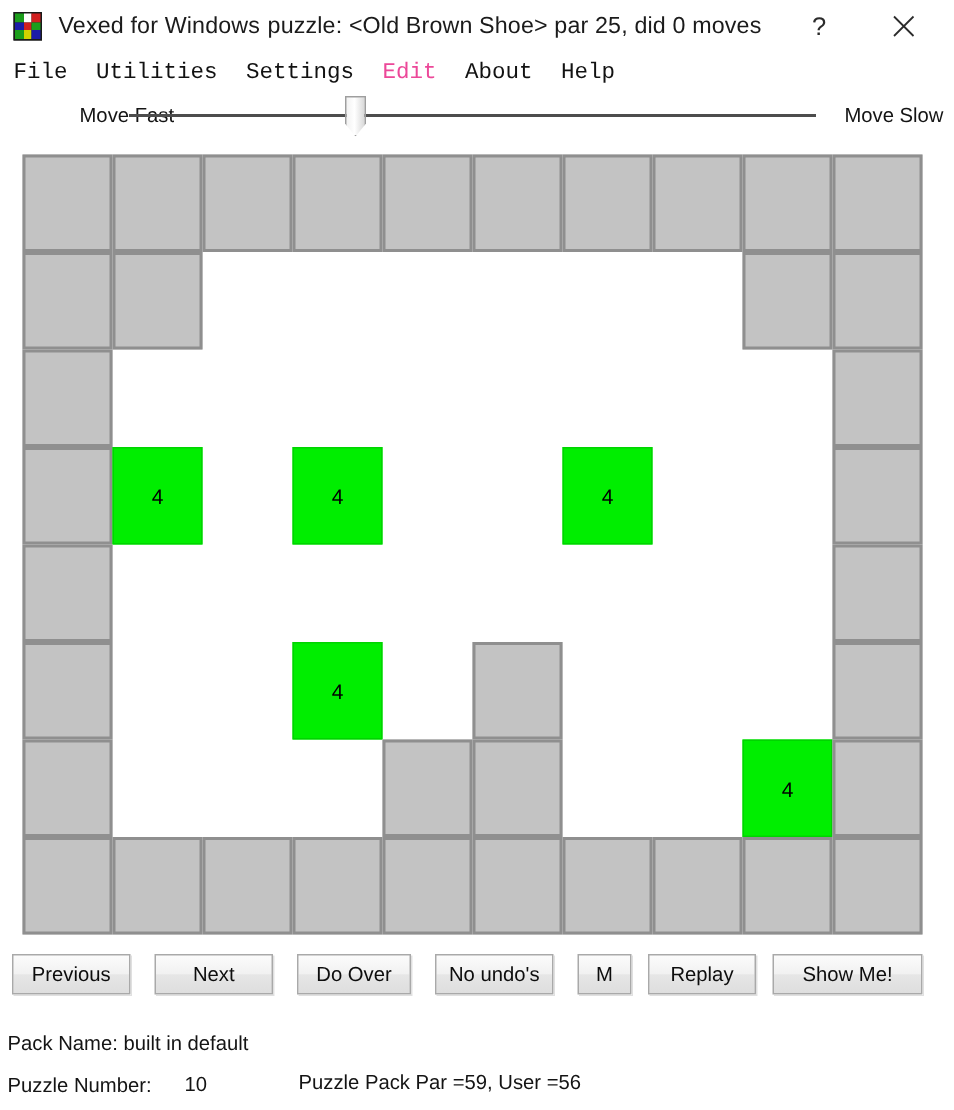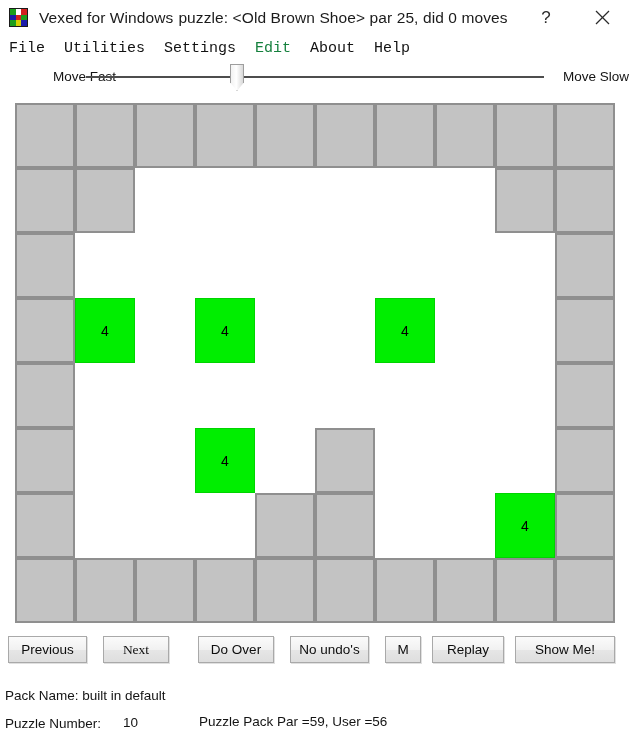--- a/index.html
+++ b/index.html
@@ -71,21 +71,21 @@
     font-family: Liberation Mono, monospace;
   }
   .menu-item {
     font-size: 15px;
     color: #121212;
     padding: 2px 0;
     margin-right: 19px;
     white-space: nowrap;
   }
   .menu-item:first-child { margin-left: 9px; }
-  .menu-item.disabled { color: #15803d; }
+  .menu-item.disabled { color: #ec4899; }
 
   
   #slider-row {
     position: absolute;
     left: 0; top: 64px;
     width: 636px; height: 30px;
   }
   #label-fast {
     position: absolute; left: 5px; top: 5px;
     font-size: 13.5px; color: #141414;
@@ -271,21 +271,21 @@
     <div class="cell gray" style="left: 240px; top: 455px;"></div>
     <div class="cell gray" style="left: 300px; top: 455px;"></div>
     <div class="cell gray" style="left: 360px; top: 455px;"></div>
     <div class="cell gray" style="left: 420px; top: 455px;"></div>
     <div class="cell gray" style="left: 480px; top: 455px;"></div>
     <div class="cell gray" style="left: 540px; top: 455px;"></div>
   </div>
 
 <div id="buttonbar">
     <div class="btn" style="left: 8px; width: 79px;">Previous</div>
-    <div class="btn" style="left: 103px; width: 66px; font-family: Liberation Serif, serif;">Next</div>
+    <div class="btn" style="left: 103px; width: 79px;">Next</div>
     <div class="btn" style="left: 198px; width: 76px; text-align: center;">Do Over</div>
     <div class="btn" style="left: 290px; width: 79px;">No undo's</div>
     <div class="btn" style="left: 385px; width: 36px;">M</div>
     <div class="btn" style="left: 515px; width: 100px;">Show Me!</div>
     <div class="btn" style="left: 432px; width: 72px;">Replay</div>
   </div>
 
 <div id="status">
   <div class="status-line" id="pack-name">Pack Name: built in default</div>
   <div class="status-line" id="puzzle-num-label">Puzzle Number:</div>

